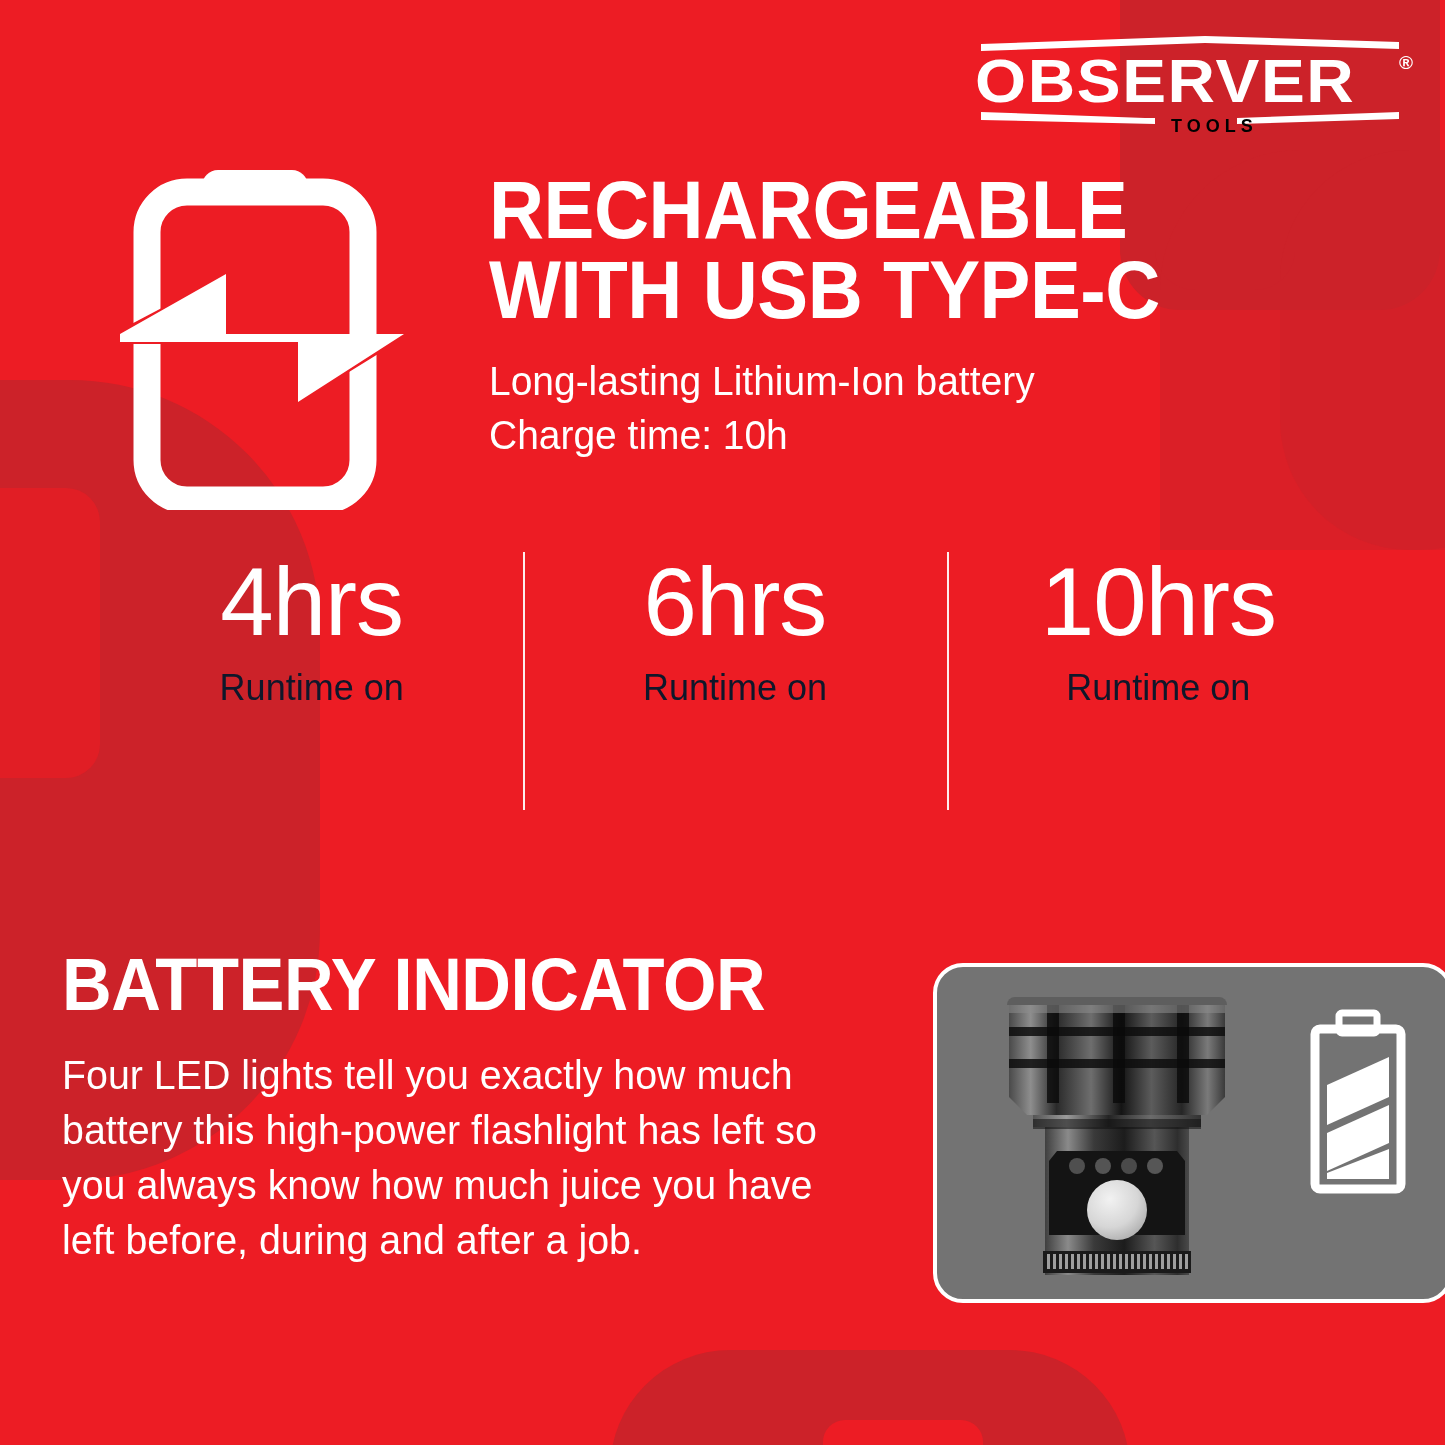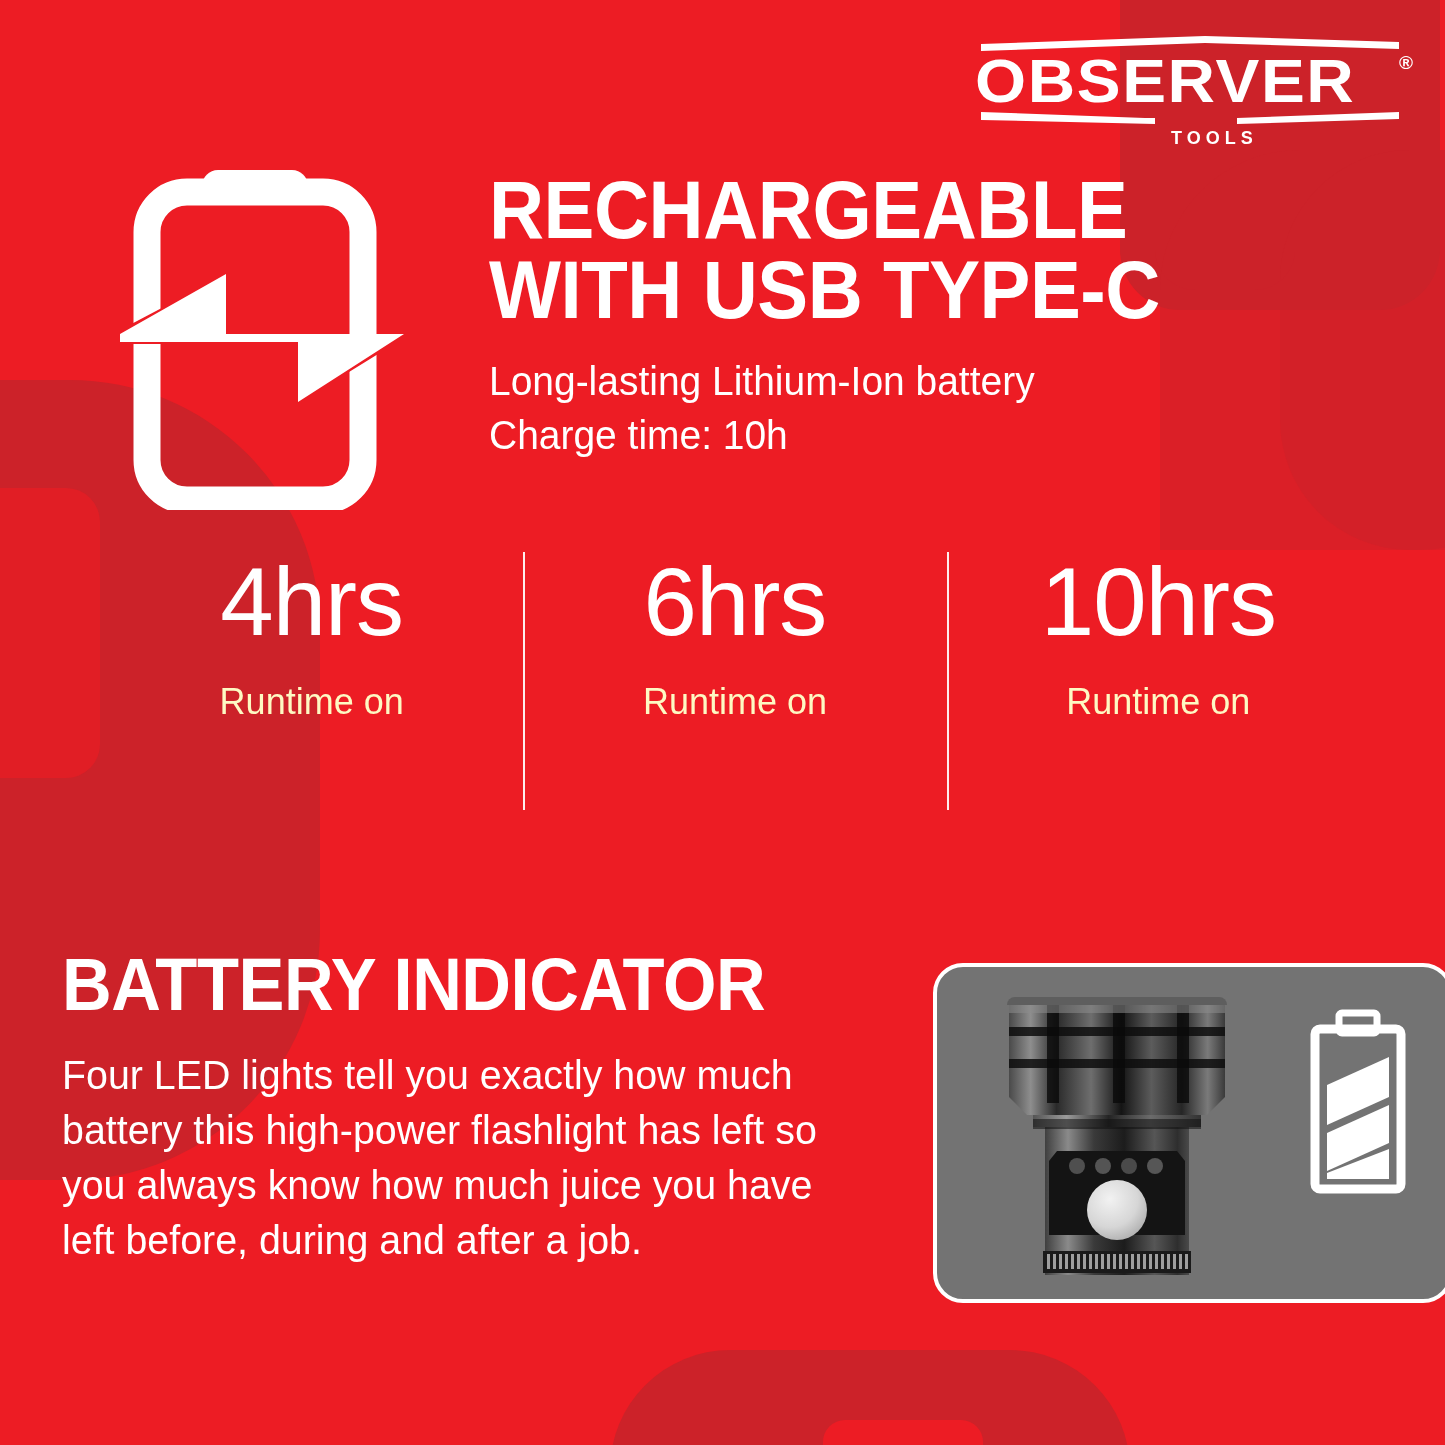--- a/index.html
+++ b/index.html
@@ -29,23 +29,23 @@
     color:#fff;
     transform:scaleX(1.06);
     transform-origin:left center;
     white-space:nowrap;
   }
   .logo-reg {
     position:absolute; right:0; top:24px;
     font-size:19px; color:#fff; font-weight:bold;
   }
   .logo-sub {
-    position:absolute; left:196px; top:100px;
+    position:absolute; left:196px; top:88px;
     font-size:18px; font-weight:bold; letter-spacing:5px;
-    color:#ffffff;
+    color:#000000;
   }
 
   
   .batt-icon { position:absolute; left:112px; top:162px; width:300px; height:348px; }
 
   
   .head-block { position:absolute; left:489px; top:170px; width:880px; }
   .headline {
     font-family:"Liberation Sans", sans-serif;
     font-weight:bold;
@@ -73,21 +73,21 @@
   .stat { flex:1; position:relative; text-align:center; }
   .stat + .stat::before {
     content:""; position:absolute; left:0; top:4px; bottom:0;
     width:2px; background:#fff; opacity:0.92;
   }
   .stat-value {
     font-size:96px; line-height:1.0; color:#fff; font-weight:400;
     letter-spacing:-1px; margin-top:6px;
   }
   .stat-label {
-    margin-top:28px; font-size:36px; line-height:1.33; color:#fef9c3; font-weight:400;
+    margin-top:14px; font-size:36px; line-height:1.33; color:#0f172a; font-weight:400;
   }
 
   
   .bsec-title {
     position:absolute; left:62px; top:948px;
     font-weight:bold; font-size:74px; line-height:1.0;
     color:#fff; letter-spacing:-0.5px;
     transform:scaleX(0.93); transform-origin:left top;
     white-space:nowrap;
   }

